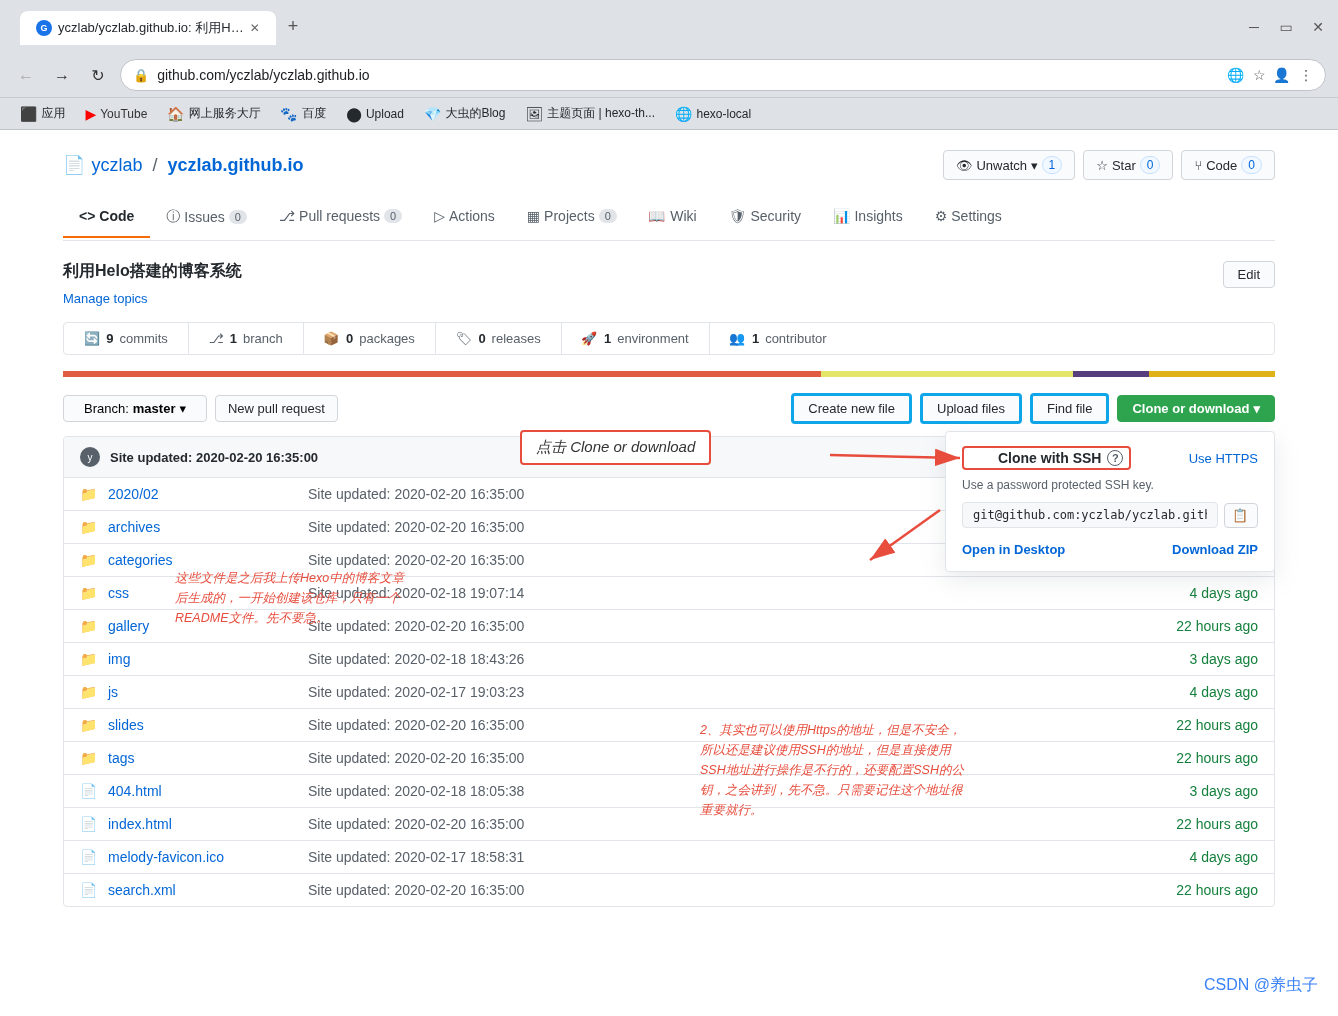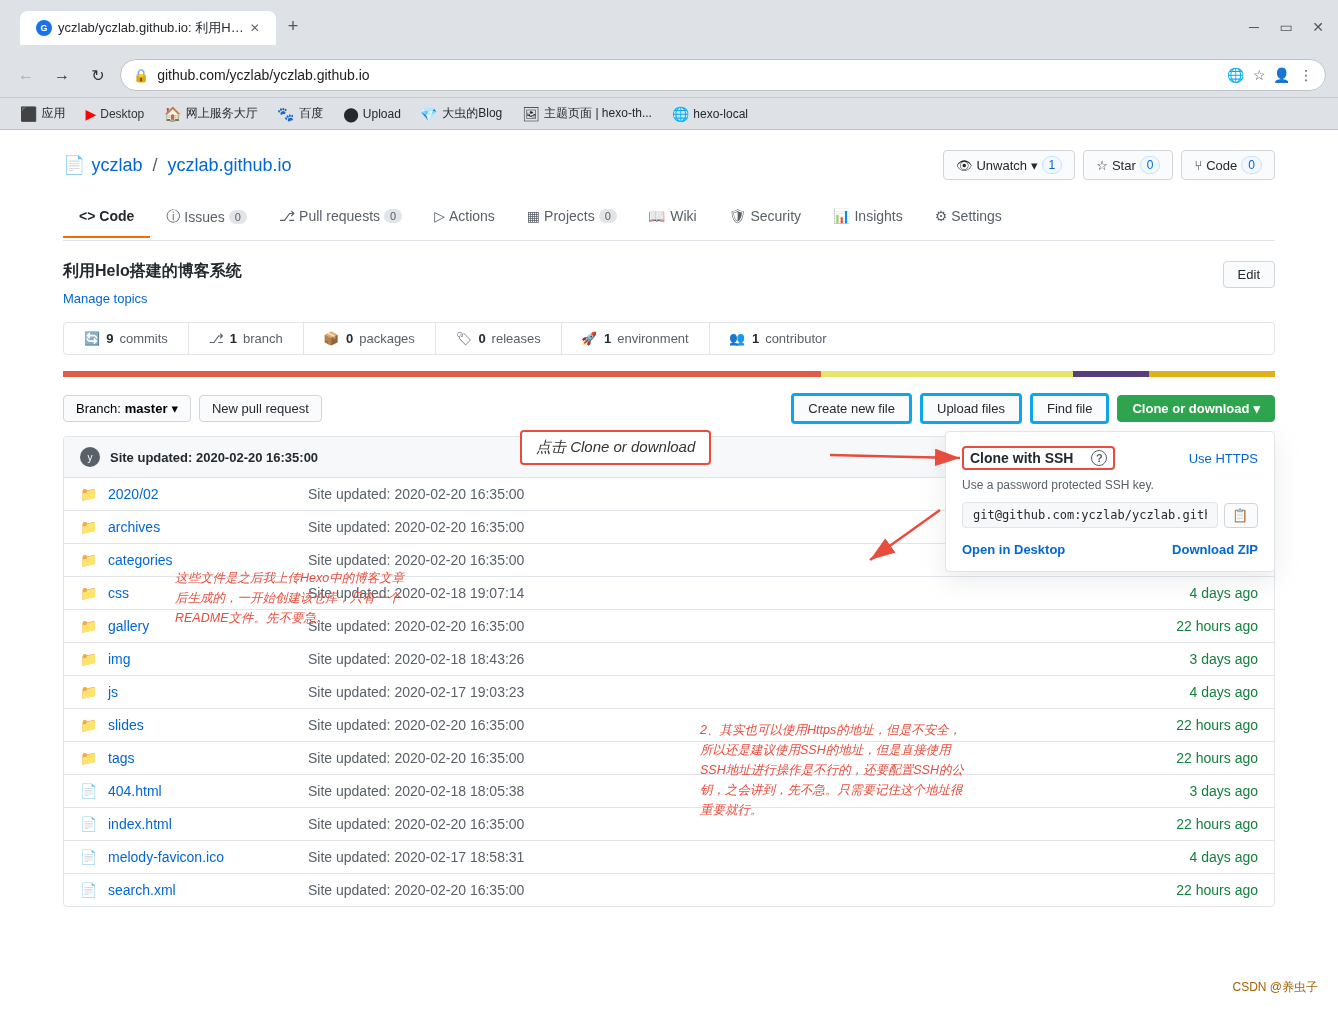--- a/index.html
+++ b/index.html
@@ -57,21 +57,21 @@
     .stat-item { display: flex; align-items: center; gap: 6px; padding: 8px 20px; font-size: 13px; color: #586069; border-right: 1px solid #e1e4e8; text-decoration: none; }
     .stat-item:last-child { border-right: none; }
     .stat-count { font-weight: 600; color: #24292e; }
     .stats-progress { height: 6px; display: flex; overflow: hidden; }
     .progress-red { background: #e05d44; flex: 3; }
     .progress-yellow { background: #dfb317; flex: 0.5; }
 
     
     .branch-bar { display: flex; align-items: center; justify-content: space-between; margin-bottom: 12px; }
     .branch-left { display: flex; align-items: center; gap: 8px; }
-    .branch-btn { display: flex; align-items: center; gap: 4px; padding: 5px 12px; border: 1px solid #d1d5da; border-radius: 4px; background: #fafbfc; cursor: pointer; font-size: 13px; }
+    .branch-btn { display: flex; align-items: center; gap: 4px; padding: 5px 20px; border: 1px solid #d1d5da; border-radius: 4px; background: #fafbfc; cursor: pointer; font-size: 13px; }
     .new-pr-btn { padding: 5px 12px; border: 1px solid #d1d5da; border-radius: 4px; background: #fafbfc; cursor: pointer; font-size: 13px; color: #24292e; }
     .branch-right { display: flex; gap: 8px; align-items: center; position: relative; }
     .file-action-btn { padding: 5px 14px; border: 3px solid #0ea5e9; border-radius: 4px; background: #fafbfc; cursor: pointer; font-size: 13px; color: #24292e; }
     .clone-btn { padding: 5px 14px; border: 1px solid #2ea44f; border-radius: 4px; background: #2ea44f; cursor: pointer; font-size: 13px; color: #fff; font-weight: 600; display: flex; align-items: center; gap: 4px; text-align: center; }
 
     
     .file-table { border: 1px solid #e1e4e8; border-radius: 4px; overflow: hidden; margin-bottom: 16px; }
     .file-table-header { display: flex; align-items: center; gap: 10px; padding: 10px 16px; background: #f6f8fa; border-bottom: 1px solid #e1e4e8; font-size: 13px; }
     .avatar-sm { width: 20px; height: 20px; background: #586069; border-radius: 50%; display: flex; align-items: center; justify-content: center; color: #fff; font-size: 10px; }
     .commit-msg { color: #24292e; font-weight: 600; }
@@ -79,31 +79,31 @@
     .file-row { display: flex; align-items: center; padding: 8px 16px; border-bottom: 1px solid #e1e4e8; font-size: 14px; }
     .file-row:last-child { border-bottom: none; }
     .file-icon { width: 18px; color: #586069; margin-right: 10px; flex-shrink: 0; }
     .file-name { color: #0366d6; text-decoration: none; min-width: 180px; }
     .file-commit { flex: 1; color: #586069; padding: 0 20px; white-space: nowrap; overflow: hidden; text-overflow: ellipsis; }
     .file-time { color: #15803d; white-space: nowrap; margin-left: auto; min-width: 90px; text-align: right; }
 
     
     .clone-dropdown { position: absolute; right: 0; top: 38px; width: 330px; background: #fff; border: 1px solid #e1e4e8; border-radius: 4px; box-shadow: 0 8px 24px rgba(149,157,165,0.2); z-index: 100; padding: 14px 16px; }
     .clone-dropdown-header { display: flex; align-items: center; justify-content: space-between; margin-bottom: 8px; }
-    .clone-method { font-weight: 600; font-size: 14px; display: flex; align-items: center; gap: 18px; }
+    .clone-method { font-weight: 600; font-size: 14px; display: flex; align-items: center; gap: 6px; margin-left: 28px; }
     .use-https { color: #0366d6; font-size: 13px; cursor: pointer; text-decoration: none; }
     .clone-desc { color: #586069; font-size: 12px; margin-bottom: 10px; }
     .clone-url-row { display: flex; align-items: center; gap: 6px; margin-bottom: 14px; }
     .clone-url-input { flex: 1; padding: 5px 10px; border: 1px solid #e1e4e8; border-radius: 4px; background: #f6f8fa; font-size: 12px; font-family: monospace; color: #24292e; outline: none; }
     .copy-btn { padding: 4px 8px; border: 1px solid #d1d5da; border-radius: 4px; background: #fafbfc; cursor: pointer; font-size: 13px; }
     .clone-footer { display: flex; justify-content: space-between; }
     .clone-footer-btn { color: #0366d6; font-size: 13px; cursor: pointer; text-decoration: none; font-weight: 600; }
 
     
-    .csdn-watermark { position: fixed; bottom: 20px; right: 20px; font-size: 12px; color: #a16207; }
+    .csdn-watermark { position: fixed; bottom: 20px; right: 20px; font-size: 16px; color: #3b82f6; }
 
     .edit-btn { padding: 5px 14px; border: 1px solid #d1d5da; border-radius: 4px; background: #fafbfc; cursor: pointer; font-size: 13px; color: #24292e; float: right; }
   </style>
 </head>
 <body>
 
 <div class="browser-chrome">
 
   <div class="title-bar">
     <div class="tab-bar">
@@ -139,21 +139,21 @@
     </div>
   </div>
 
   <div class="bookmarks-bar">
     <div class="bookmark-item">
       <span class="bm-icon">⬛</span>
       <span>应用</span>
     </div>
     <div class="bookmark-item">
       <span class="bm-icon" style="color:red;">▶</span>
-      <span style="color:#333;">Desktop</span>
+      <span style="color:#333;">YouTube</span>
     </div>
     <div class="bookmark-item">
       <span class="bm-icon">🏠</span>
       <span>网上服务大厅</span>
     </div>
     <div class="bookmark-item">
       <span class="bm-icon">🐾</span>
       <span>百度</span>
     </div>
     <div class="bookmark-item">
@@ -176,21 +176,21 @@
 </div>
 
 <div class="page-content">
   <div class="github-page">
 
     <div class="repo-header">
       <div class="repo-title">
         <span class="book-icon">📄</span>
         <a href="#">yczlab</a>
         <span class="slash">/</span>
-        <a href="#" style="font-weight:400;">yczlab.github.io</a>
+        <a href="#" style="font-weight:700;">yczlab.github.io</a>
       </div>
       <div class="repo-actions">
         <button class="repo-action-btn">
           <span>👁</span>
           <span>Unwatch</span>
           <span>▾</span>
           <span class="repo-action-count">1</span>
         </button>
         <button class="repo-action-btn">
           <span>☆</span>

